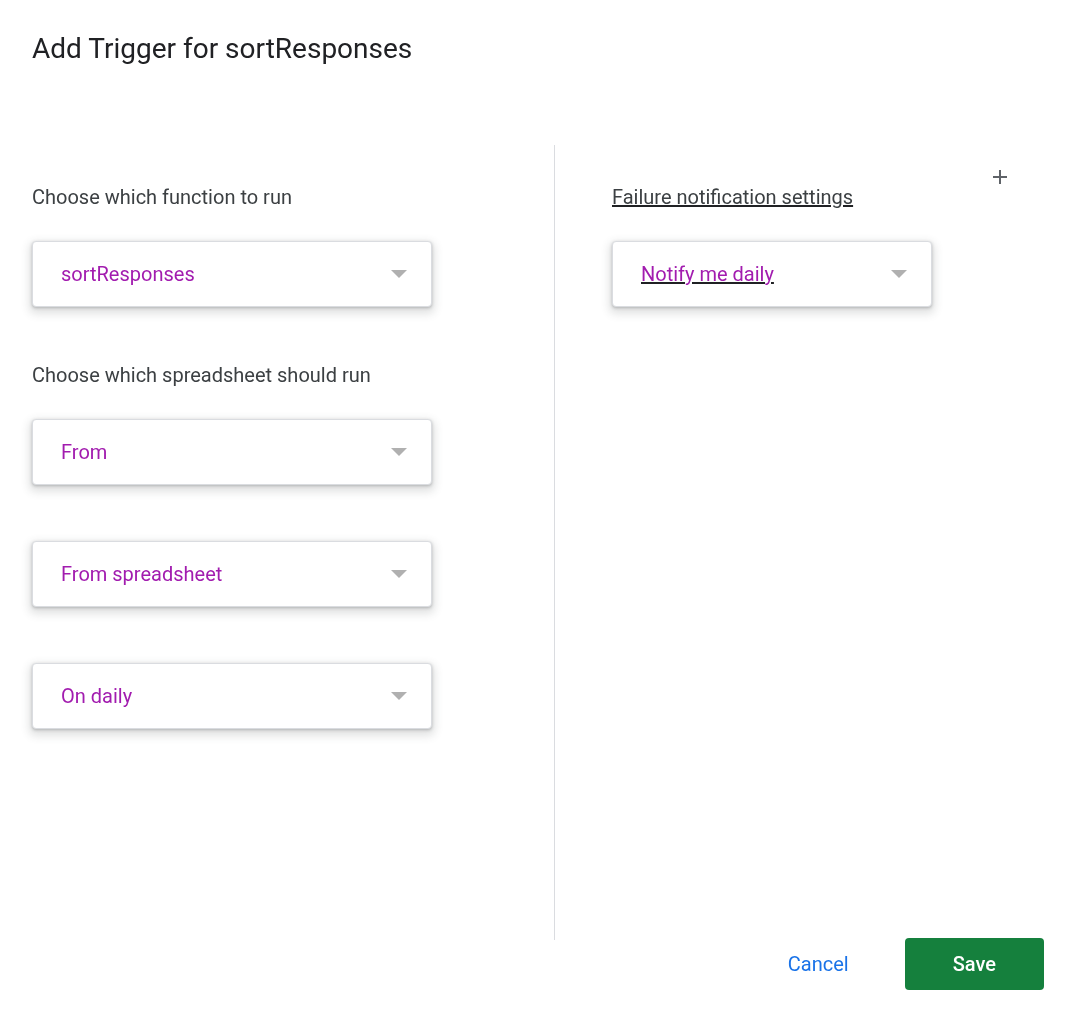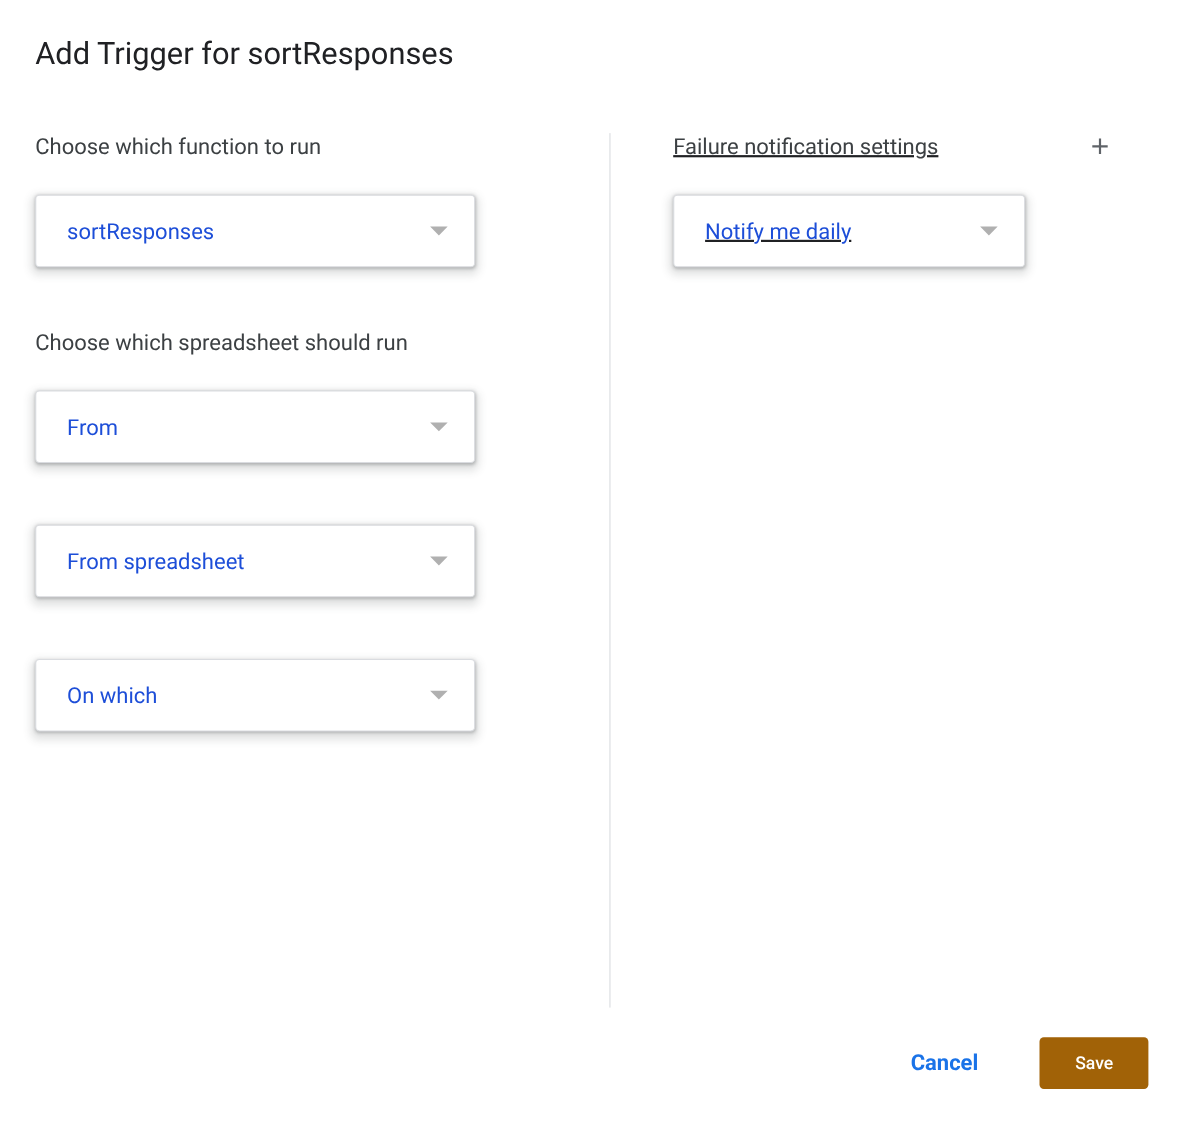--- a/index.html
+++ b/index.html
@@ -12,21 +12,21 @@
       background: #fff;
       color: #202124;
       width: 1080px;
       height: 1022px;
       padding: 32px;
     }
     .dialog-title {
       font-size: 28px;
       font-weight: 400;
       color: #202124;
-      margin-bottom: 56px;
+      margin-bottom: 80px;
     }
     .content-area {
       display: flex;
       position: relative;
     }
     .left-column {
       width: 490px;
       padding-right: 30px;
     }
     .right-column {
@@ -43,20 +43,21 @@
       background: #dadce0;
     }
     .field-group {
       margin-bottom: 56px;
     }
     .field-label {
       font-size: 20px;
       color: #3c4043;
       margin-bottom: 32px;
       font-weight: 400;
+      margin-top: 40px;
     }
     .right-header {
       display: flex;
       align-items: center;
       justify-content: space-between;
       margin-bottom: 32px;
     }
     .right-header .field-label {
       margin-bottom: 0;
     }
@@ -84,21 +85,21 @@
       padding: 0 24px 0 28px;
       cursor: pointer;
       position: relative;
     }
     .right-column .dropdown {
       width: 320px;
       align-items: center;
     }
     .dropdown-text {
       font-size: 20px;
-      color: #1d4ed8;
+      color: #a21caf;
     }
     .dropdown-arrow {
       width: 0;
       height: 0;
       border-left: 8px solid transparent;
       border-right: 8px solid transparent;
       border-top: 8px solid #b0b0b0;
     }
     .footer {
       position: absolute;
@@ -109,30 +110,30 @@
       gap: 40px;
     }
     .btn-cancel {
       font-size: 20px;
       color: #1a73e8;
       background: transparent;
       border: none;
       cursor: pointer;
       padding: 12px 16px;
       font-family: inherit;
-      font-weight: 700;
+      font-weight: 400;
     }
     .btn-save {
-      font-size: 16px;
+      font-size: 20px;
       color: #fff;
-      background: #a16207;
+      background: #15803d;
       border: none;
       border-radius: 4px;
       cursor: pointer;
-      padding: 14px 32px;
+      padding: 14px 48px;
       font-family: inherit;
       font-weight: 500;
     }
   </style>
 </head>
 <body>
 
 <h1 class="dialog-title">Add Trigger for sortResponses</h1>
 
 <div class="content-area">
@@ -158,21 +159,21 @@
 
     <div class="field-group">
       <div class="dropdown">
         <span class="dropdown-text">From spreadsheet</span>
         <span class="dropdown-arrow"></span>
       </div>
     </div>
 
     <div class="field-group">
       <div class="dropdown">
-        <span class="dropdown-text">On which</span>
+        <span class="dropdown-text">On daily</span>
         <span class="dropdown-arrow"></span>
       </div>
     </div>
 
   </div>
 
   <div class="right-column">
     <div class="field-group">
       <div class="right-header">
         <div class="field-label">Failure notification settings</div>

